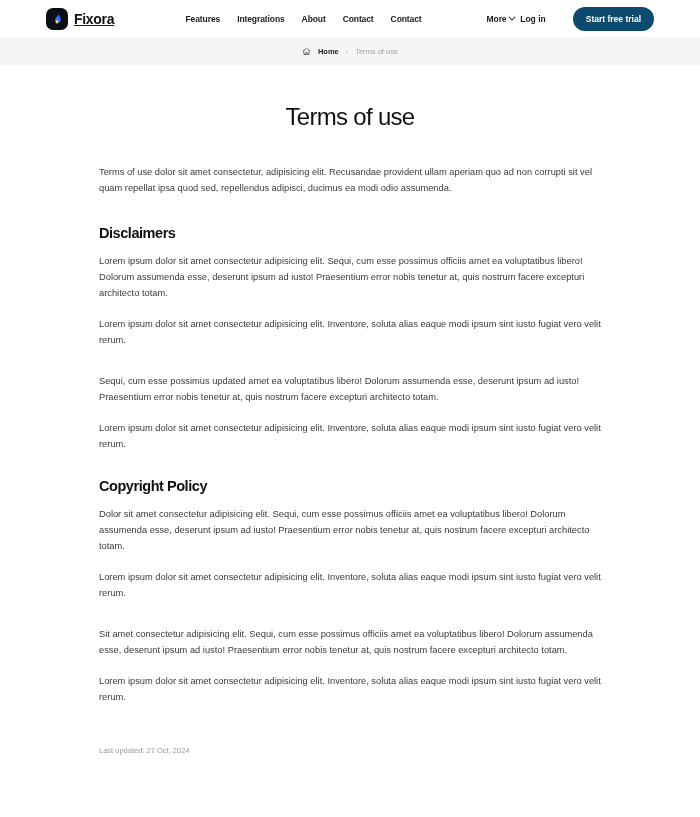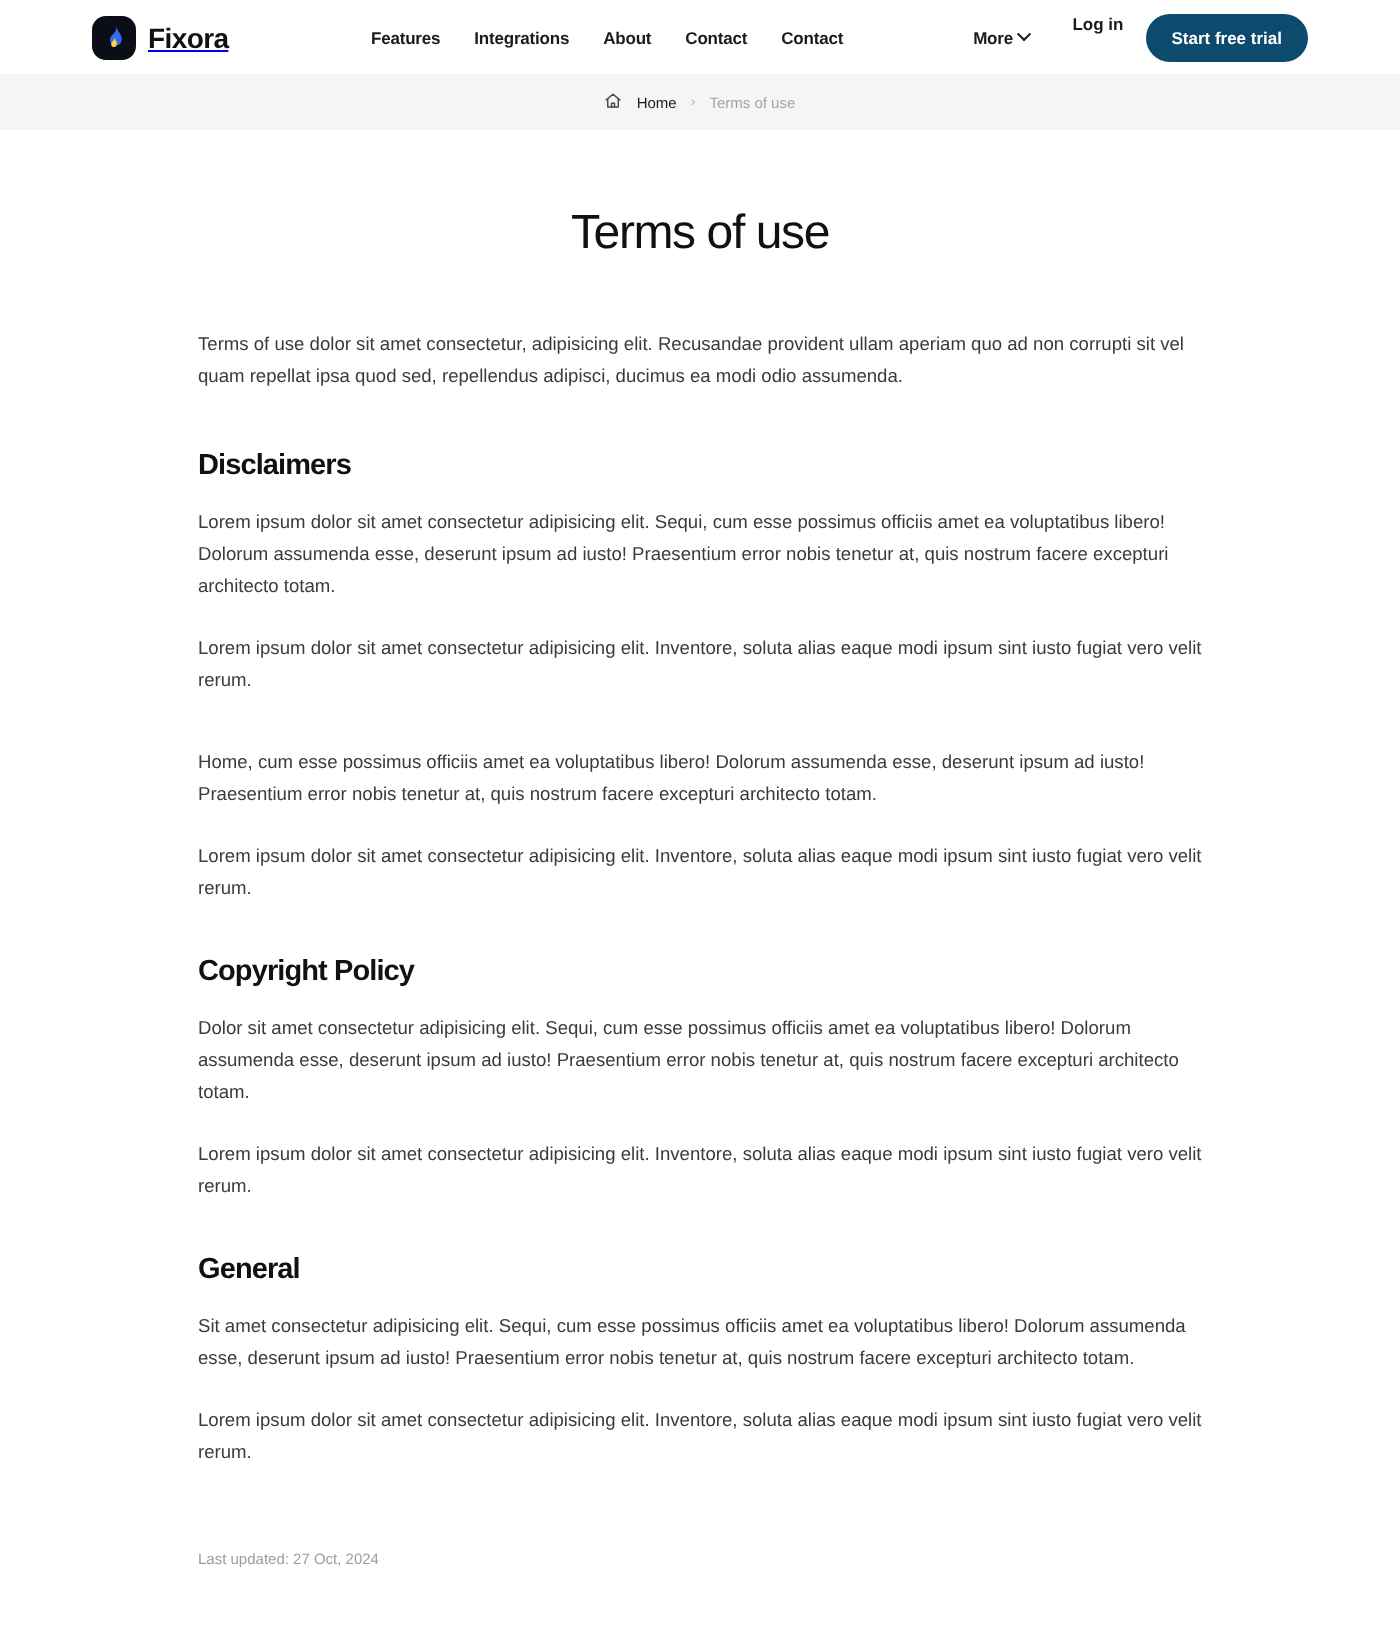--- a/index.html
+++ b/index.html
@@ -75,21 +75,22 @@
     width: 5px;
     height: 5px;
     border-right: 1px solid #1b1b1b;
     border-bottom: 1px solid #1b1b1b;
     transform: rotate(45deg) translate(-1px,-1px);
   }
 
   .header-actions {
     margin-left: auto;
     display: flex;
-    gap: 11px;
+    align-items: center;
+    gap: 27px;
   }
   .login-link {
     font-size: 8.5px;
     font-weight: 600;
     color: #1b1b1b;
     text-decoration: none;
     white-space: nowrap;
   }
   .cta-button {
     background: #0c4a6e;
@@ -109,21 +110,21 @@
     height: 28px;
     background: #f5f5f6;
     display: flex;
     align-items: center;
     justify-content: center;
     gap: 7px;
   }
   .home-icon { display: block; }
   .crumb {
     font-size: 7.5px;
-    font-weight: 400;
+    font-weight: 700;
     color: #1b1b1b;
     text-decoration: none;
     white-space: nowrap;
   }
   .crumb.current { color: #a3a3a8; font-weight: 400; }
   .crumb-sep {
     font-size: 7px;
     color: #b5b5ba;
     line-height: 1;
   }
@@ -225,30 +226,29 @@
 <main class="article">
   <p class="lead">Terms of use dolor sit amet consectetur, adipisicing elit. Recusandae provident ullam aperiam quo ad non corrupti sit vel quam repellat ipsa quod sed, repellendus adipisci, ducimus ea modi odio assumenda.</p>
 
   <section class="section">
     <h2 class="section-heading">Disclaimers</h2>
     <p class="body-para">Lorem ipsum dolor sit amet consectetur adipisicing elit. Sequi, cum esse possimus officiis amet ea voluptatibus libero! Dolorum assumenda esse, deserunt ipsum ad iusto! Praesentium error nobis tenetur at, quis nostrum facere excepturi architecto totam.</p>
     <p class="body-para">Lorem ipsum dolor sit amet consectetur adipisicing elit. Inventore, soluta alias eaque modi ipsum sint iusto fugiat vero velit rerum.</p>
   </section>
 
   <section class="section">
-    <p class="body-para">Home, cum esse possimus officiis amet ea voluptatibus libero! Dolorum assumenda esse, deserunt ipsum ad iusto! Praesentium error nobis tenetur at, quis nostrum facere excepturi architecto totam.</p>
+    <p class="body-para">Sequi, cum esse possimus updated amet ea voluptatibus libero! Dolorum assumenda esse, deserunt ipsum ad iusto! Praesentium error nobis tenetur at, quis nostrum facere excepturi architecto totam.</p>
     <p class="body-para">Lorem ipsum dolor sit amet consectetur adipisicing elit. Inventore, soluta alias eaque modi ipsum sint iusto fugiat vero velit rerum.</p>
   </section>
 
   <section class="section">
     <h2 class="section-heading">Copyright Policy</h2>
     <p class="body-para">Dolor sit amet consectetur adipisicing elit. Sequi, cum esse possimus officiis amet ea voluptatibus libero! Dolorum assumenda esse, deserunt ipsum ad iusto! Praesentium error nobis tenetur at, quis nostrum facere excepturi architecto totam.</p>
     <p class="body-para">Lorem ipsum dolor sit amet consectetur adipisicing elit. Inventore, soluta alias eaque modi ipsum sint iusto fugiat vero velit rerum.</p>
   </section>
 
   <section class="section">
-    <h2 class="section-heading">General</h2>
     <p class="body-para">Sit amet consectetur adipisicing elit. Sequi, cum esse possimus officiis amet ea voluptatibus libero! Dolorum assumenda esse, deserunt ipsum ad iusto! Praesentium error nobis tenetur at, quis nostrum facere excepturi architecto totam.</p>
     <p class="body-para">Lorem ipsum dolor sit amet consectetur adipisicing elit. Inventore, soluta alias eaque modi ipsum sint iusto fugiat vero velit rerum.</p>
   </section>
 
   <p class="last-updated">Last updated: 27 Oct, 2024</p>
 </main>
 
 </body></html>

